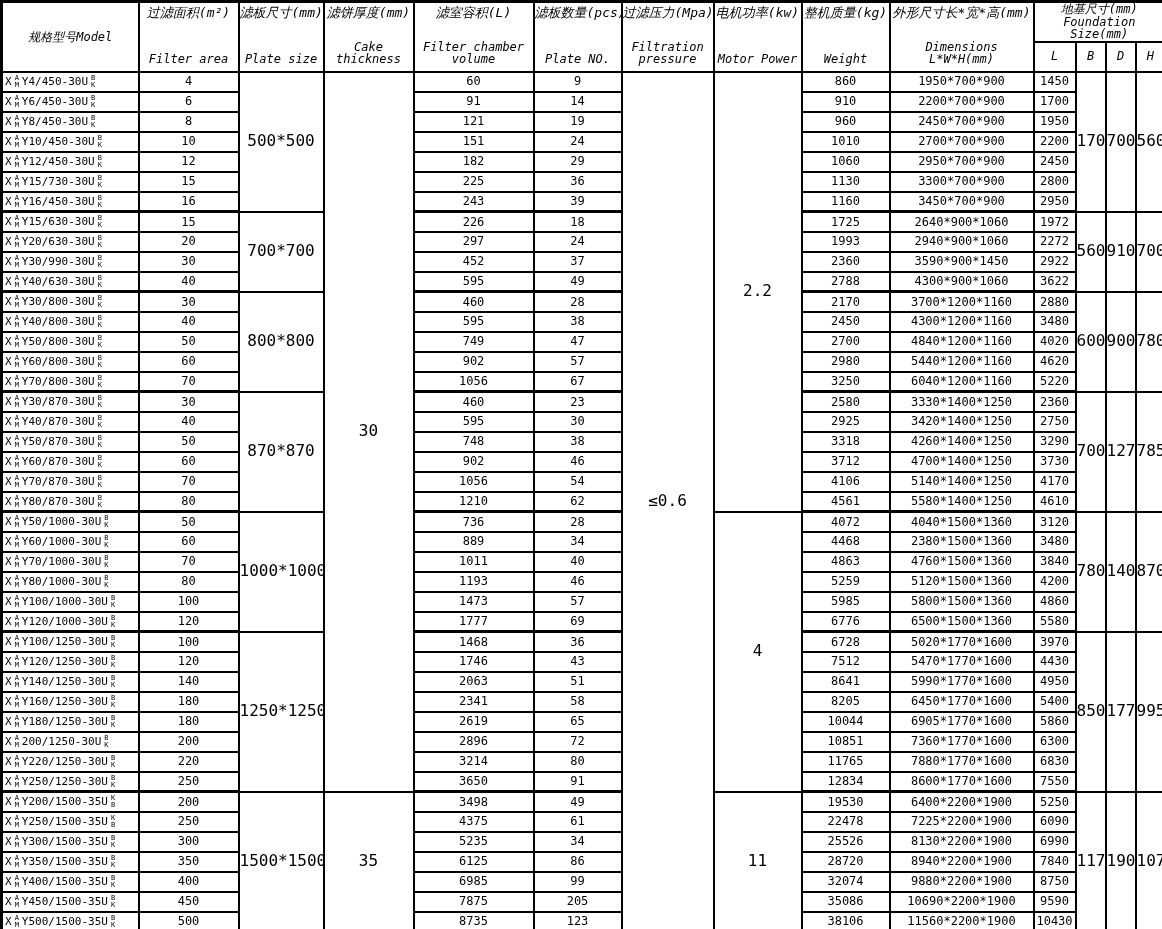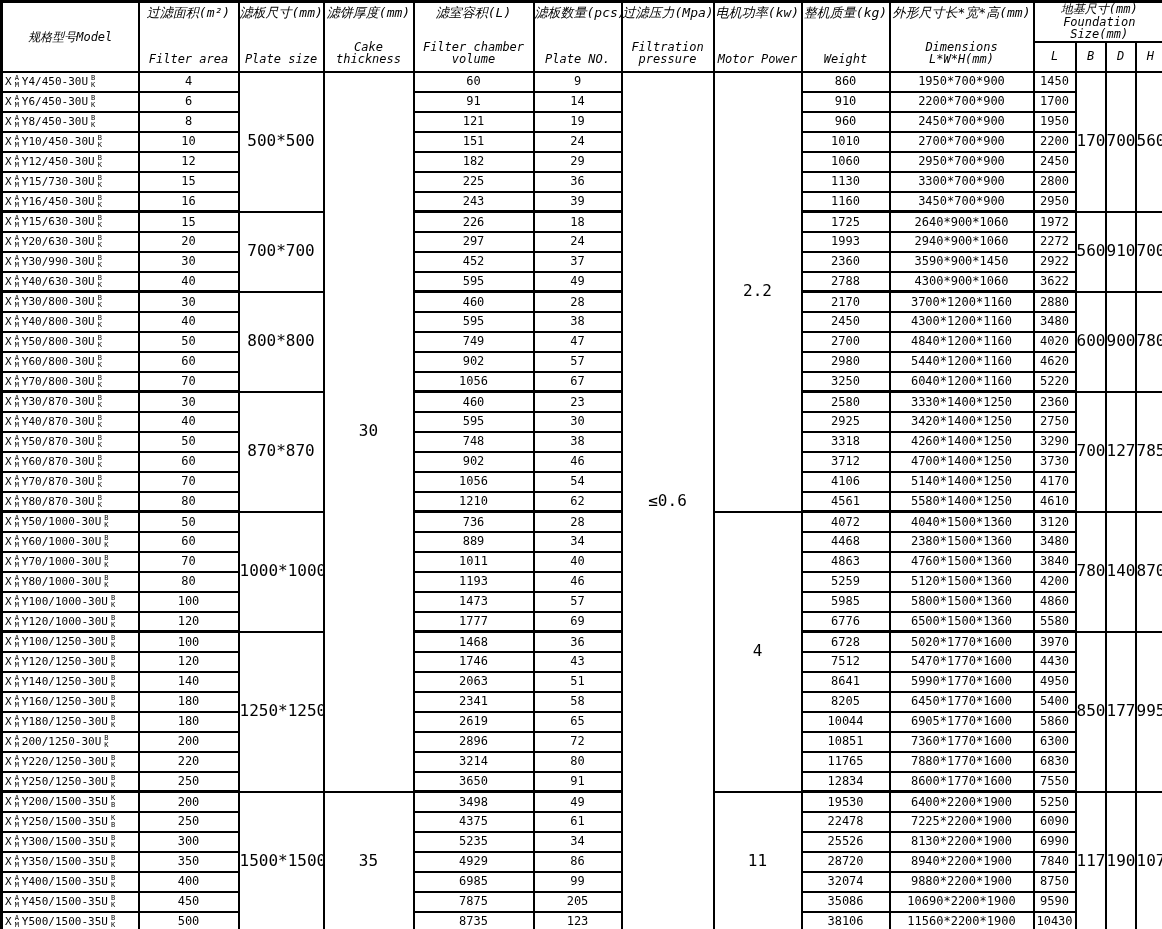--- a/index.html
+++ b/index.html
@@ -1014,21 +1014,21 @@
                 <span>M</span>
               </span>
               <span>Y350/1500-35U</span>
               <span class="stack">
                 <span>B</span>
                 <span>K</span>
               </span>
             </span>
           </td>
           <td>350</td>
-          <td>4929</td>
+          <td>6125</td>
           <td>86</td>
           <td>28720</td>
           <td class="dims">8940*2200*1900</td>
           <td>7840</td>
         </tr>
         <tr>
           <td class="model">
             <span class="mwrap">
               <span>X</span>
               <span class="stack">

